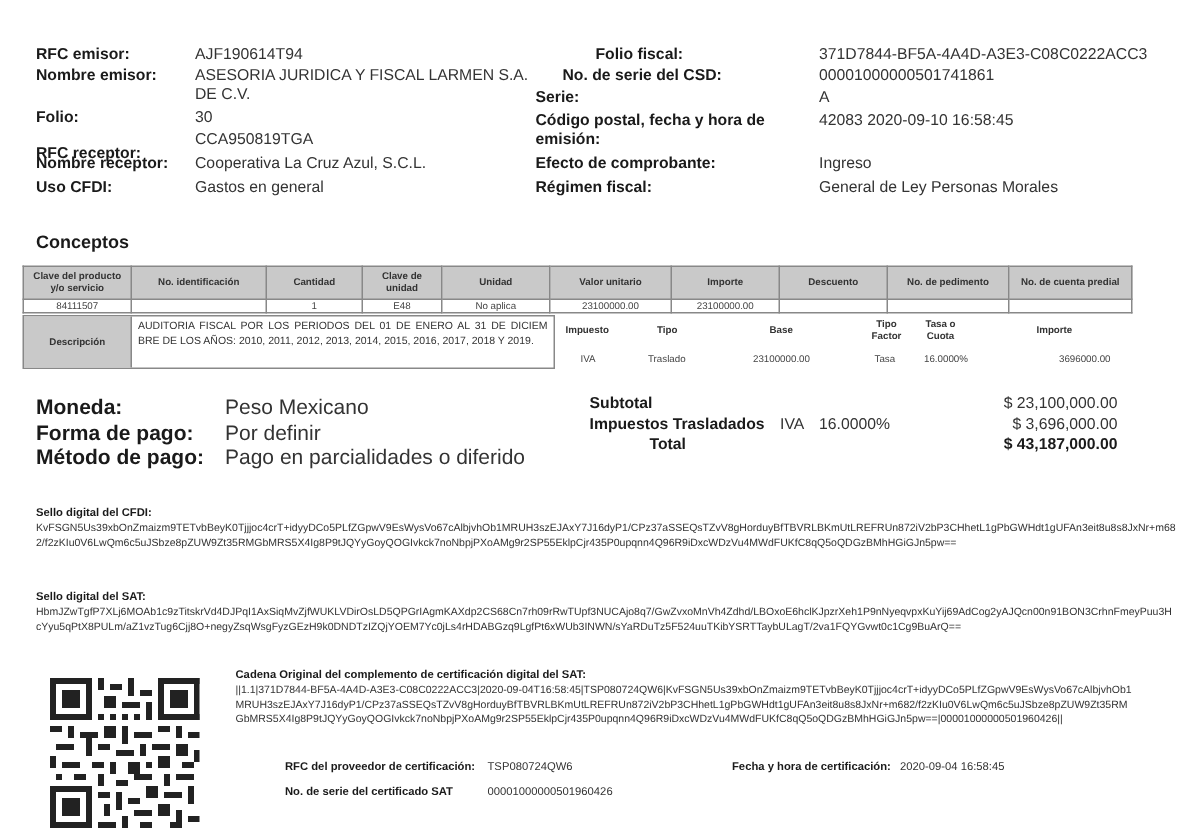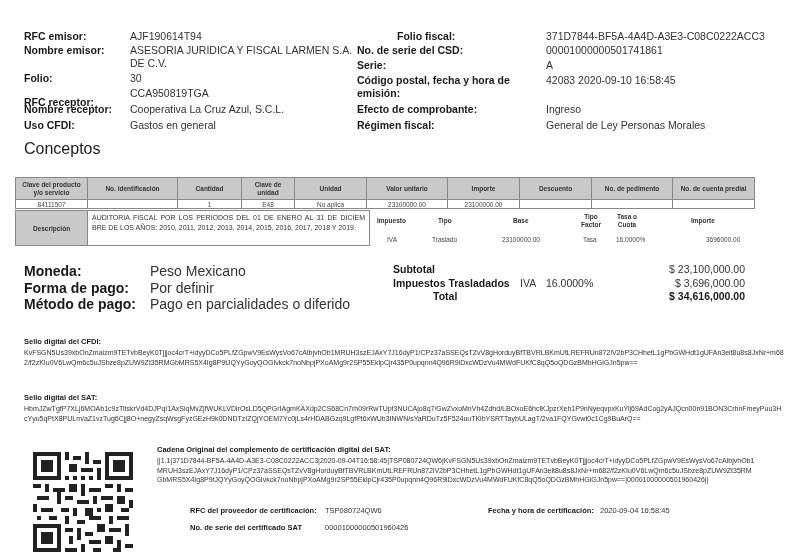--- a/index.html
+++ b/index.html
@@ -6,21 +6,21 @@
   html, body { width: 800px; height: 560px; background: #ffffff; overflow: hidden; }
   body { font-family: "Liberation Sans", sans-serif; color: #222; position: relative; }
 
   .abs { position: absolute; }
   .lbl { font-weight: bold; font-size: 10.5px; color: #1a1a1a; }
   .val { font-size: 10.5px; color: #333; }
 
   
   .hdr-row { position: absolute; font-size: 10.5px; line-height: 13px; }
 
-  .section-title { position: absolute; left: 24px; top: 140px; font-size: 16px; font-weight: normal; color: #1a1a1a; }
+  .section-title { position: absolute; left: 24px; top: 154px; font-size: 12px; font-weight: bold; color: #1a1a1a; }
 
   
   table.concepts { position: absolute; left: 15px; top: 177px; border-collapse: collapse; font-size: 6.5px; }
   table.concepts th { background: #c9c9c9; border: 1px solid #888; font-weight: bold; color: #333; text-align: center; height: 22px; padding: 1px 2px; line-height: 8px; }
   table.concepts td { border: 1px solid #888; text-align: center; color: #444; height: 9px; padding: 0 2px; background: #fff; }
 
   .desc-box { position: absolute; left: 15px; top: 210px; width: 355px; height: 36px; border: 1px solid #888; display: flex; }
   .desc-label { width: 72px; background: #c9c9c9; border-right: 1px solid #888; font-weight: bold; font-size: 6.5px; color: #333; display: flex; align-items: center; justify-content: center; }
   .desc-text { flex: 1; font-size: 7px; color: #333; padding: 2px 4px; line-height: 10px; text-align: justify; }
 
@@ -63,21 +63,21 @@
   <div class="hdr-row val" style="left:130px; top:103px;">Cooperativa La Cruz Azul, S.C.L.</div>
 
   <div class="hdr-row lbl" style="left:24px; top:119px;">Uso CFDI:</div>
   <div class="hdr-row val" style="left:130px; top:119px;">Gastos en general</div>
 </div>
 
 <div>
   <div class="hdr-row lbl" style="left:357px; top:30px;padding-left:40px;">Folio fiscal:</div>
   <div class="hdr-row val" style="left:546px; top:30px;">371D7844-BF5A-4A4D-A3E3-C08C0222ACC3</div>
 
-  <div class="hdr-row lbl" style="left:357px; top:44px;">No. de serie del CSD:</div>
+  <div class="hdr-row lbl" style="left:375px; top:44px;">No. de serie del CSD:</div>
   <div class="hdr-row val" style="left:546px; top:44px;">00001000000501741861</div>
 
   <div class="hdr-row lbl" style="left:357px; top:59px;">Serie:</div>
   <div class="hdr-row val" style="left:546px; top:59px;">A</div>
 
   <div class="hdr-row lbl" style="left:357px; top:74px;">Código postal, fecha y hora de</div>
   <div class="hdr-row lbl" style="left:357px; top:87px;">emisión:</div>
   <div class="hdr-row val" style="left:546px; top:74px;">42083 2020-09-10 16:58:45</div>
 
   <div class="hdr-row lbl" style="left:357px; top:103px;">Efecto de comprobante:</div>
@@ -153,21 +153,21 @@
 <div>
   <div class="tot-lbl" style="top:263px;">Subtotal</div>
   <div class="tot-val" style="top:263px;padding-left:36px;">$ 23,100,000.00</div>
 
   <div class="tot-lbl" style="top:277px;">Impuestos Trasladados</div>
   <div class="abs val" style="left:520px; top:277px;">IVA</div>
   <div class="abs val" style="left:546px; top:277px;">16.0000%</div>
   <div class="tot-val" style="top:277px;">$ 3,696,000.00</div>
 
   <div class="tot-lbl" style="top:290px;margin-left:40px;">Total</div>
-  <div class="tot-val" style="top:290px; font-weight:bold; color:#1a1a1a;">$ 34,616,000.00</div>
+  <div class="tot-val" style="top:290px; font-weight:bold; color:#1a1a1a;">$ 43,187,000.00</div>
 </div>
 
 <div class="seal-title" style="top:337px;">Sello digital del CFDI:</div>
 <div class="seal-text" style="top:348px;">KvFSGN5Us39xbOnZmaizm9TETvbBeyK0Tjjjoc4crT+idyyDCo5PLfZGpwV9EsWysVo67cAlbjvhOb1MRUH3szEJAxY7J16dyP1/CPz37aSSEQsTZvV8gHorduyBfTBVRLBKmUtLREFRUn872iV2bP3CHhetL1gPbGWHdt1gUFAn3eit8u8s8JxNr+m682/f2zKIu0V6LwQm6c5uJSbze8pZUW9Zt35RMGbMRS5X4Ig8P9tJQYyGoyQOGIvkck7noNbpjPXoAMg9r2SP55EklpCjr435P0upqnn4Q96R9iDxcWDzVu4MWdFUKfC8qQ5oQDGzBMhHGiGJn5pw==</div>
 
 <div class="seal-title" style="top:393px;">Sello digital del SAT:</div>
 <div class="seal-text" style="top:404px;">HbmJZwTgfP7XLj6MOAb1c9zTitskrVd4DJPqI1AxSiqMvZjfWUKLVDirOsLD5QPGrIAgmKAXdp2CS68Cn7rh09rRwTUpf3NUCAjo8q7/GwZvxoMnVh4Zdhd/LBOxoE6hclKJpzrXeh1P9nNyeqvpxKuYij69AdCog2yAJQcn00n91BON3CrhnFmeyPuu3HcYyu5qPtX8PULm/aZ1vzTug6Cjj8O+negyZsqWsgFyzGEzH9k0DNDTzIZQjYOEM7Yc0jLs4rHDABGzq9LgfPt6xWUb3INWN/sYaRDuTz5F524uuTKibYSRTTaybULagT/2va1FQYGvwt0c1Cg9BuArQ==</div>
 
 <div class="qr">
   <svg width="100" height="100" viewBox="0 0 25 25" shape-rendering="crispEdges">

